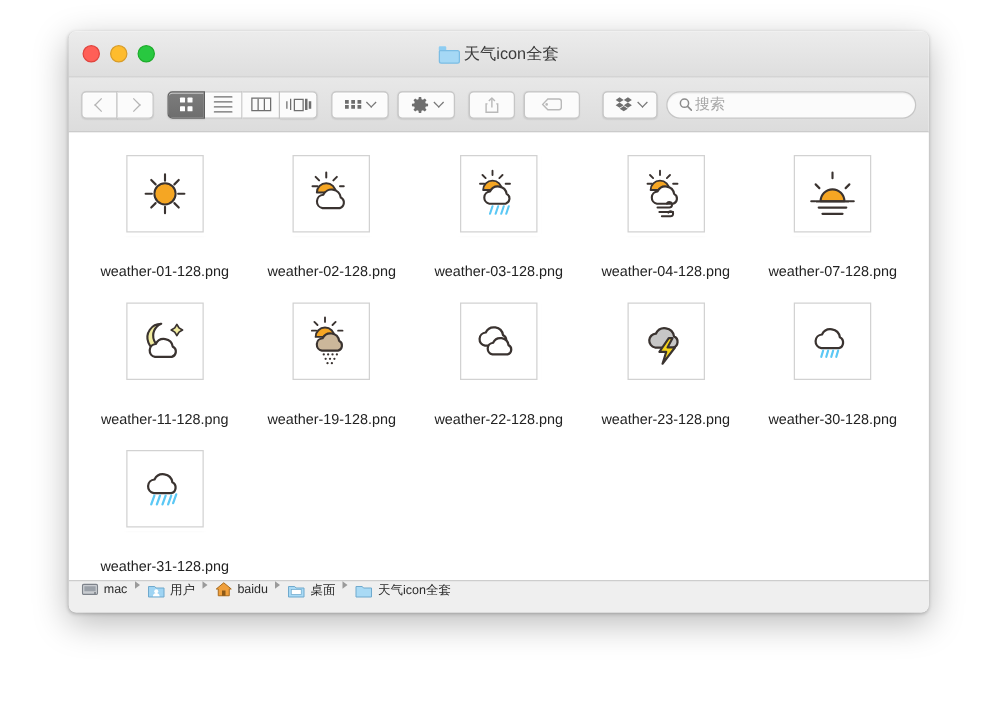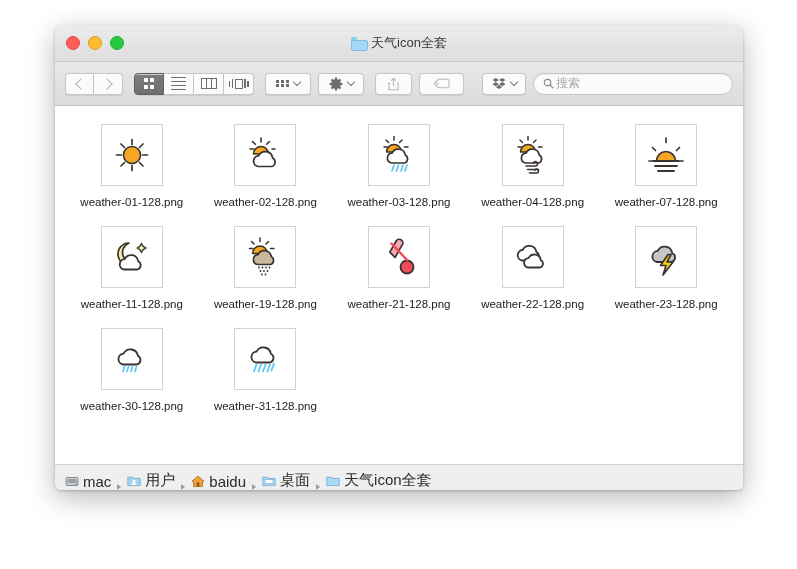--- a/index.html
+++ b/index.html
@@ -213,41 +213,41 @@
     background: #ffffff;
     border: 1px solid #d2d2d2;
     box-shadow: 0 0 0 3px #ffffff, 0 1px 3px rgba(0,0,0,0.18);
     display: flex;
     align-items: center;
     justify-content: center;
     box-sizing: border-box;
   }
   .thumb svg { display: block; }
   .file-label {
-    margin-top: 8px;
+    margin-top: 24px;
     font-size: 11.5px;
     color: #222222;
     text-align: center;
     line-height: 16px;
     width: 104px;
     word-break: break-all;
     user-select: none;
   }
 
   
   .pathbar {
     height: 25px;
     background: #efefef;
     border-top: 1px solid #cdcdcd;
     display: flex;
-    align-items: flex-end;
+    align-items: flex-start;
     padding: 0 10px;
     gap: 5px;
     flex: 0 0 auto;
-    font-size: 15px;
+    font-size: 10px;
     color: #2b2b2b;
   }
   .path-item {
     display: flex;
     align-items: center;
     gap: 4px;
     user-select: none;
   }
   .path-sep {
     width: 0; height: 0;
@@ -488,30 +488,20 @@
                 <circle cx="21" cy="36" r="0.9"></circle>
               <circle cx="24.5" cy="36" r="0.9"></circle>
               <circle cx="19" cy="39.5" r="0.9"></circle>
                 <circle cx="22.5" cy="39.5" r="0.9"></circle>
             </g>
           </svg>
         </div>
         <div class="file-label">weather-19-128.png</div>
       </div>
 
-      <div class="file-item">
-        <div class="thumb">
-          <svg width="44" height="44" viewBox="0 0 44 44">
-            <path d="M12.5 5.5a3.7 3.7 0 0 1 5.3 5.2L11 22.5l-5.2-5.3z" transform="translate(7,0) rotate(0)" fill="#f7a7ad" stroke="#3a3330" stroke-width="1.7" stroke-linejoin="round"></path>
-            <circle cx="30" cy="32" r="6.5" fill="#ef4b58" stroke="#3a3330" stroke-width="1.8"></circle>
-            <path d="M14.5 8.5L30 25" stroke="#ef4b58" stroke-width="2.4" stroke-linecap="round"></path>
-          </svg>
-        </div>
-        <div class="file-label">weather-21-128.png</div>
-      </div>
 
       <div class="file-item">
         <div class="thumb">
           <svg width="44" height="44" viewBox="0 0 44 44">
             <path d="M11 25.5a5.3 5.3 0 0 1 .6-10.5 7.3 7.3 0 0 1 13.8 2.1 4.5 4.5 0 0 1-.8 8.4z" fill="#ffffff" stroke="#3a3330" stroke-width="1.8" stroke-linejoin="round"></path>
             <path d="M17 32.5a4.7 4.7 0 0 1 .5-9.3 6.5 6.5 0 0 1 12.3 1.9 4 4 0 0 1-.7 7.4z" fill="#ffffff" stroke="#3a3330" stroke-width="1.8" stroke-linejoin="round"></path>
           </svg>
         </div>
         <div class="file-label">weather-22-128.png</div>
       </div>

